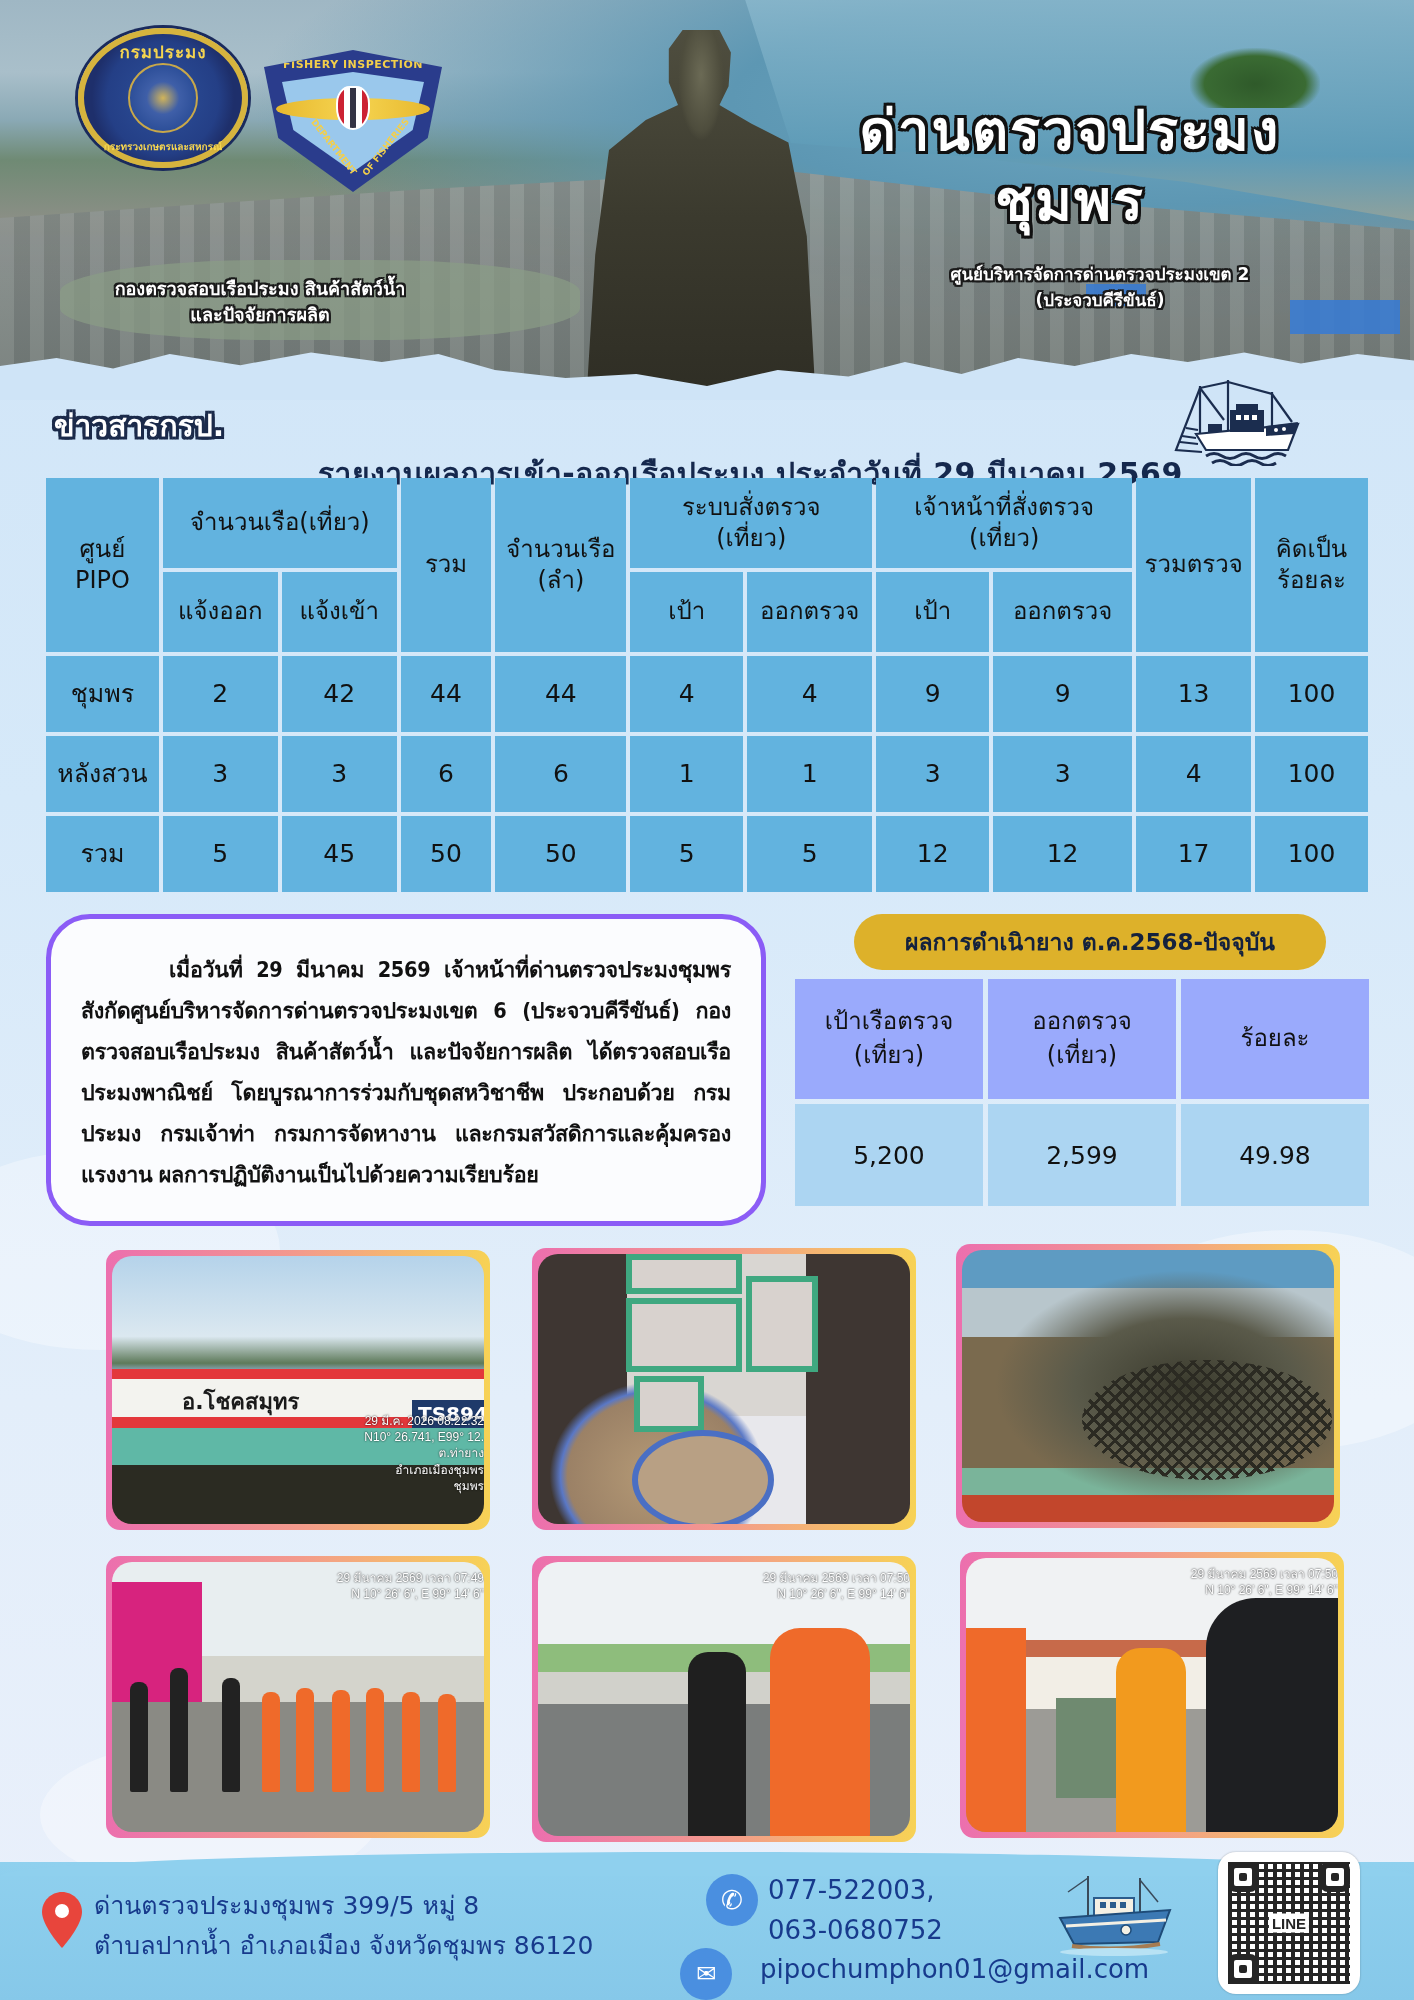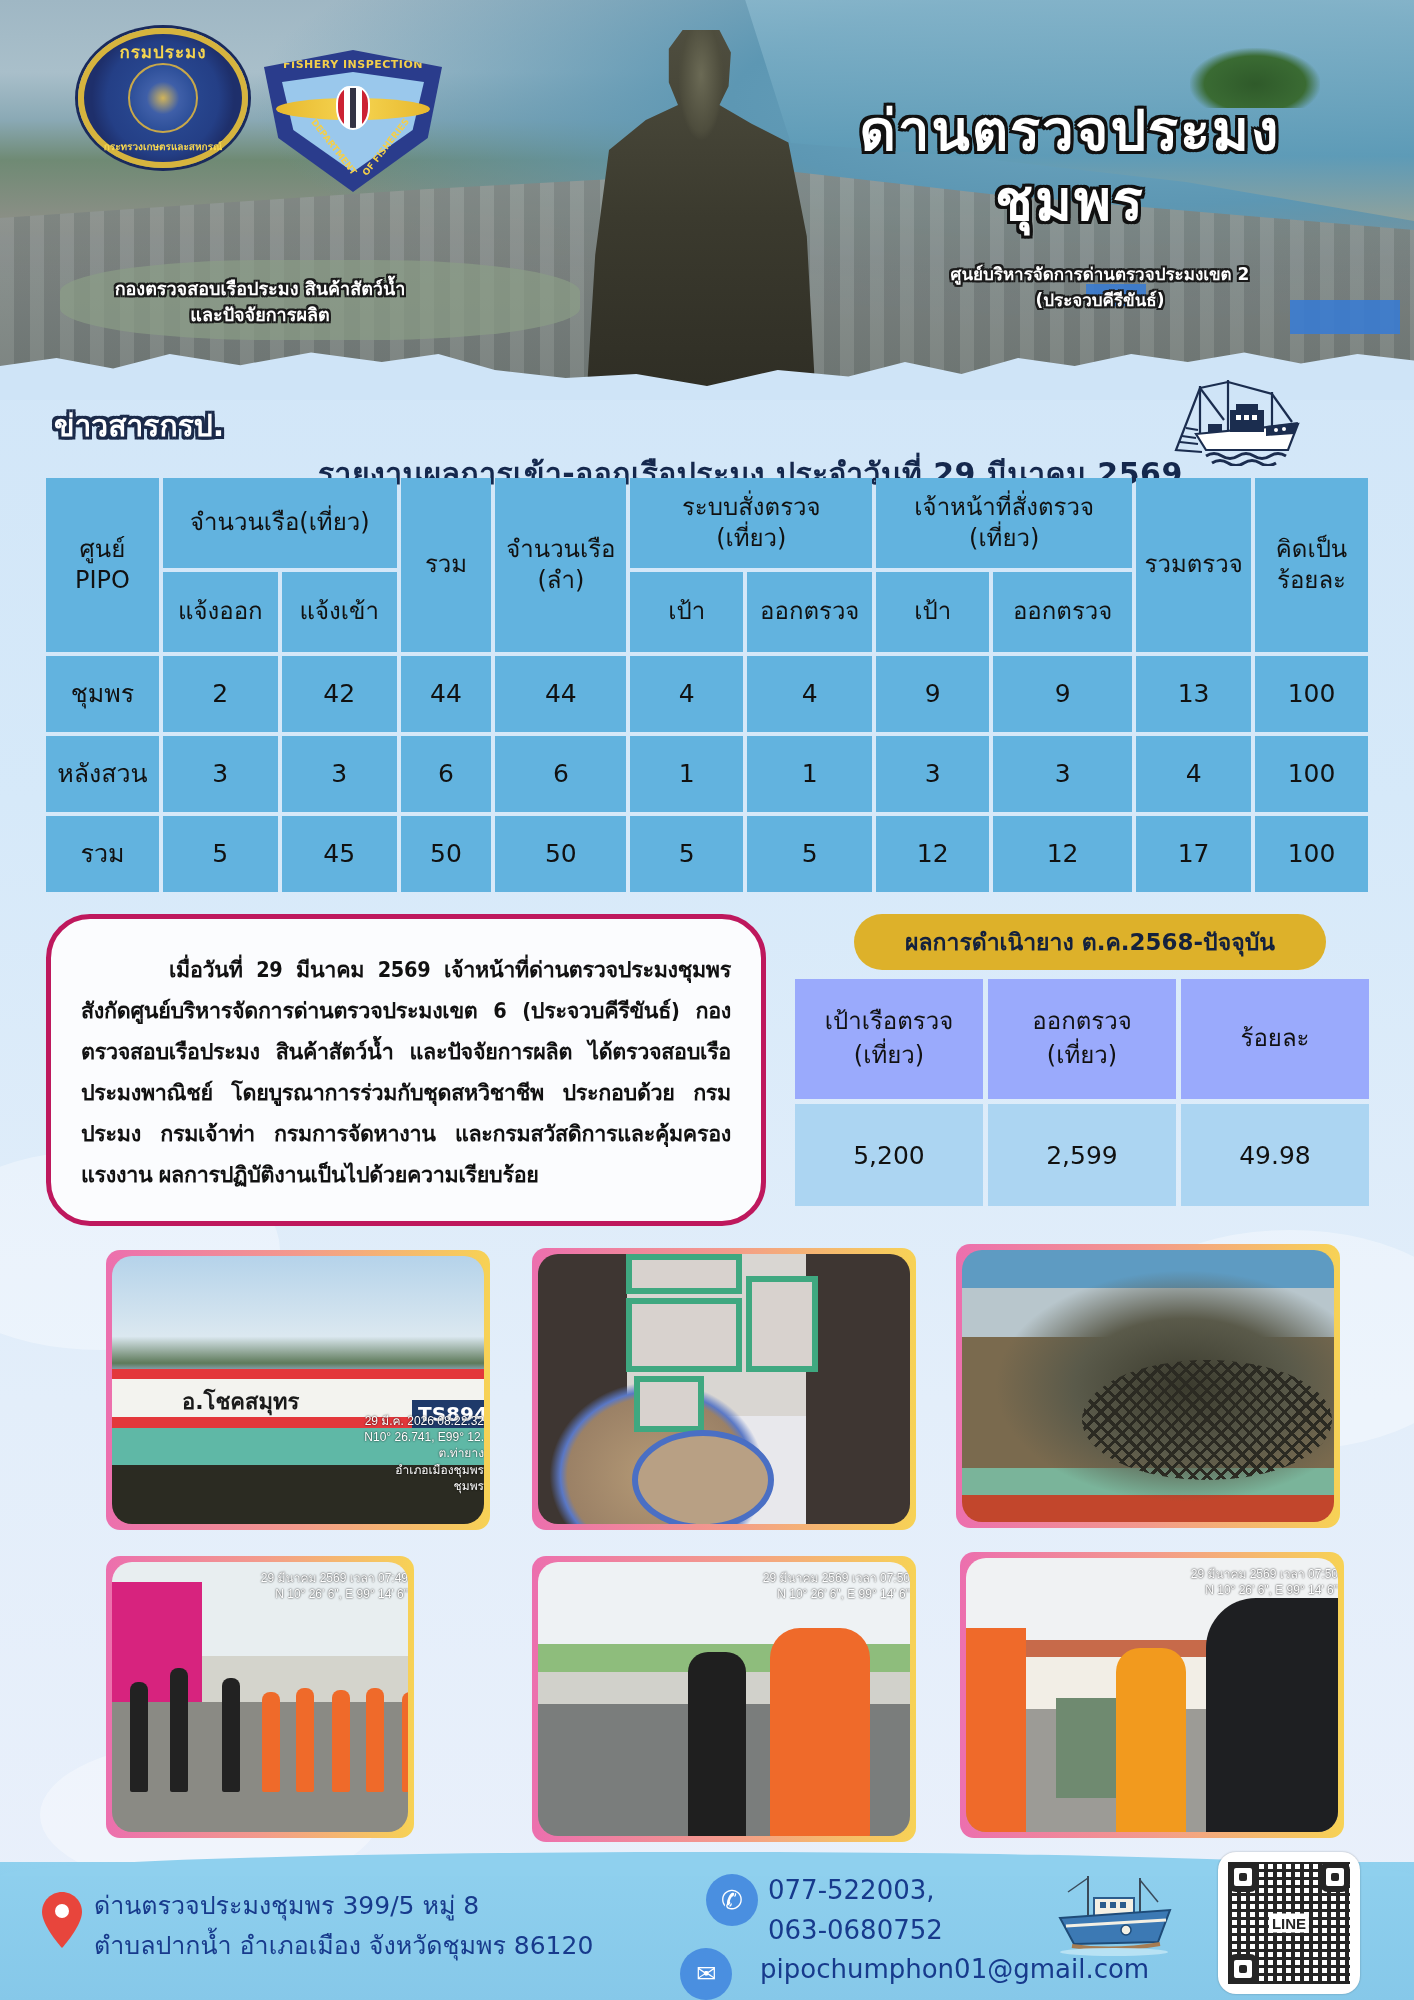--- a/index.html
+++ b/index.html
@@ -152,21 +152,21 @@
     font-weight: normal; font-size: 24px; line-height: 1.3;
   }
   .main-table .h1 { height: 90px; }
   .main-table .h2 { height: 80px; padding-left: 45px; }
   .main-table .dr { height: 76px; }
   .main-table td { font-size: 25px; }
 
   
   .para-box {
     position: absolute; left: 46px; top: 914px; width: 720px; height: 312px;
-    background: #fbfcfe; border: 5px solid #be185d; border-radius: 44px;
+    background: #fbfcfe; border: 5px solid #8b5cf6; border-radius: 44px;
     padding: 30px 30px 0 30px;
   }
   .para-box p {
     font-family: "DejaVu Sans Condensed", "DejaVu Sans", sans-serif;
     font-size: 21.5px; line-height: 41px; color: #111; text-align: justify; text-align-last: left;
     text-indent: 88px; font-weight: bold; letter-spacing: -.3px;
   }
 
   
   .summary-pill {
@@ -223,21 +223,21 @@
   }
   .p2 .crate { position: absolute; border: 6px solid #3fa880; background: #d8d2ce; }
 
   .p3 { left: 956px; top: 1244px; width: 384px; height: 284px; }
   .p3 .img {
     background:
       radial-gradient(ellipse at 60% 50%, #3b3b2e 0%, #5a5a4a 35%, transparent 60%),
       linear-gradient(180deg, #5e9bc2 0 14%, #b8c6cc 14% 32%, #7a6a4e 32% 80%, #7ab49a 80% 90%, #c2462c 90%);
   }
 
-  .p4 { left: 106px; top: 1556px; width: 308px; height: 282px; }
+  .p4 { left: 106px; top: 1556px; width: 384px; height: 282px; }
   .p4 .img {
     background:
       linear-gradient(180deg, #e8eef0 0 35%, #d4d4cc 35% 52%, #8a8a84 52% 100%);
   }
   .p4 .truck { position: absolute; left: 0; top: 20px; width: 90px; height: 120px; background: #d7237e; }
   .person { position: absolute; bottom: 40px; width: 18px; border-radius: 8px 8px 2px 2px; }
 
   .p5 { left: 532px; top: 1556px; width: 384px; height: 286px; }
   .p5 .img {
     background:

